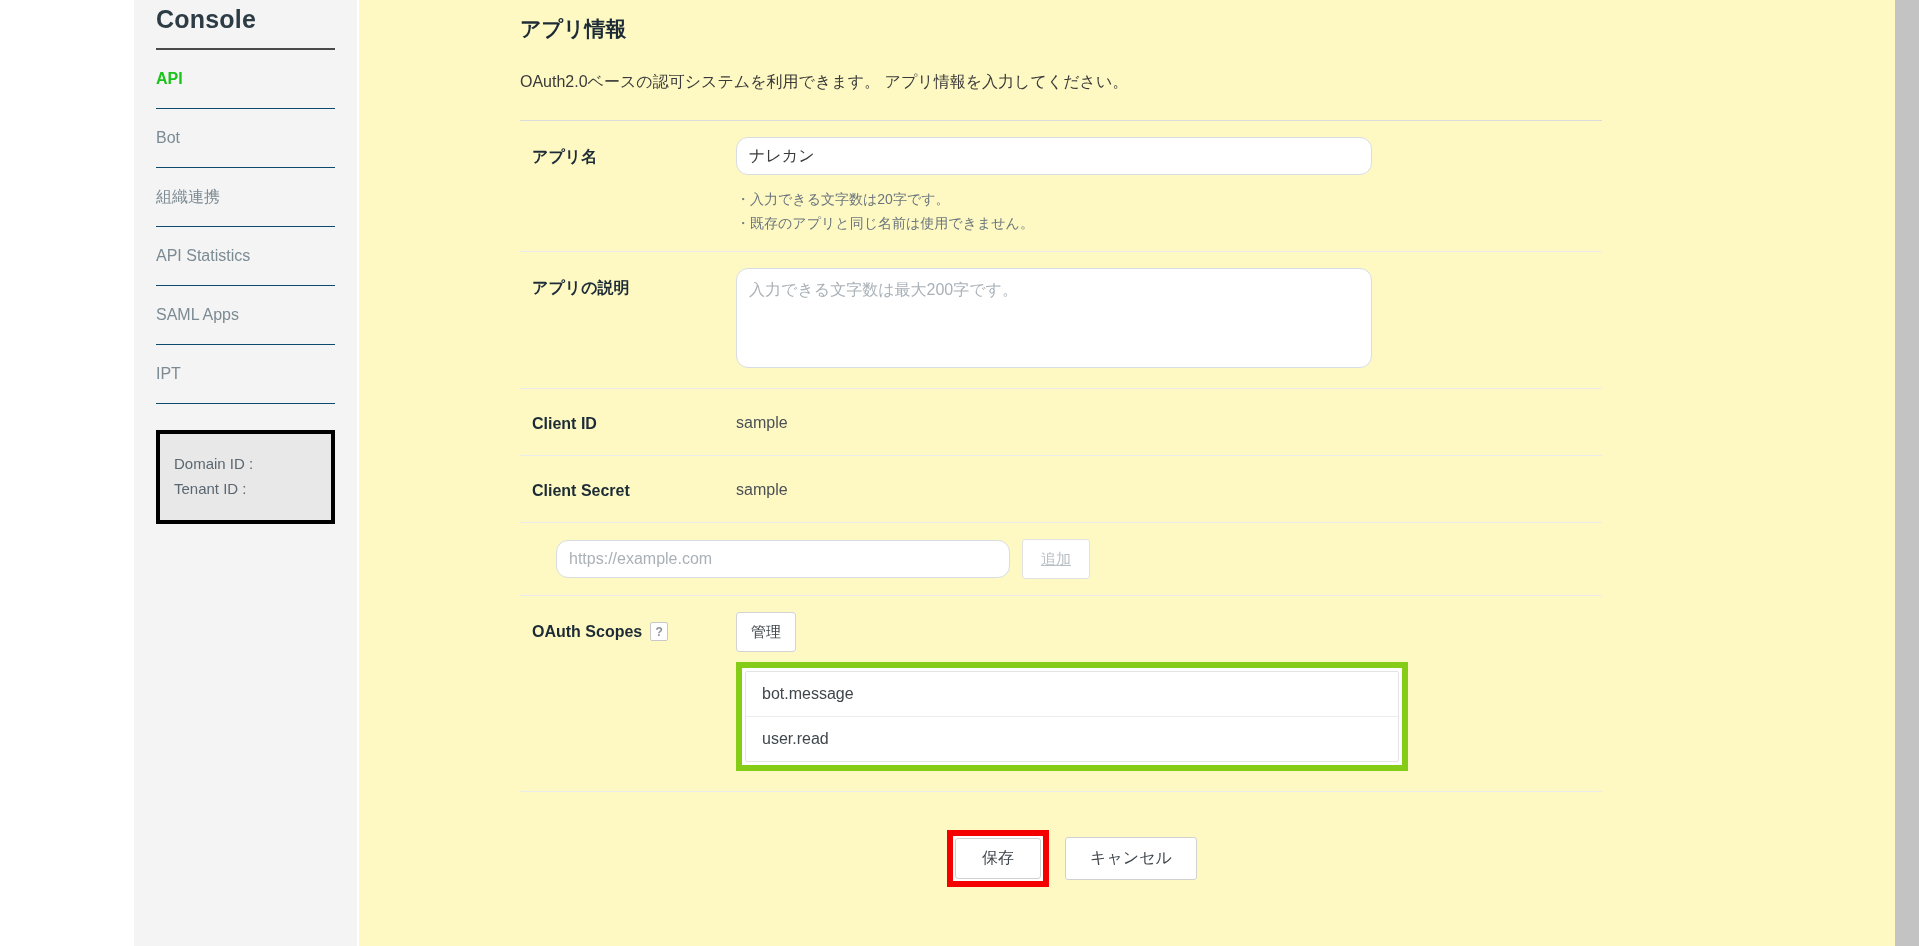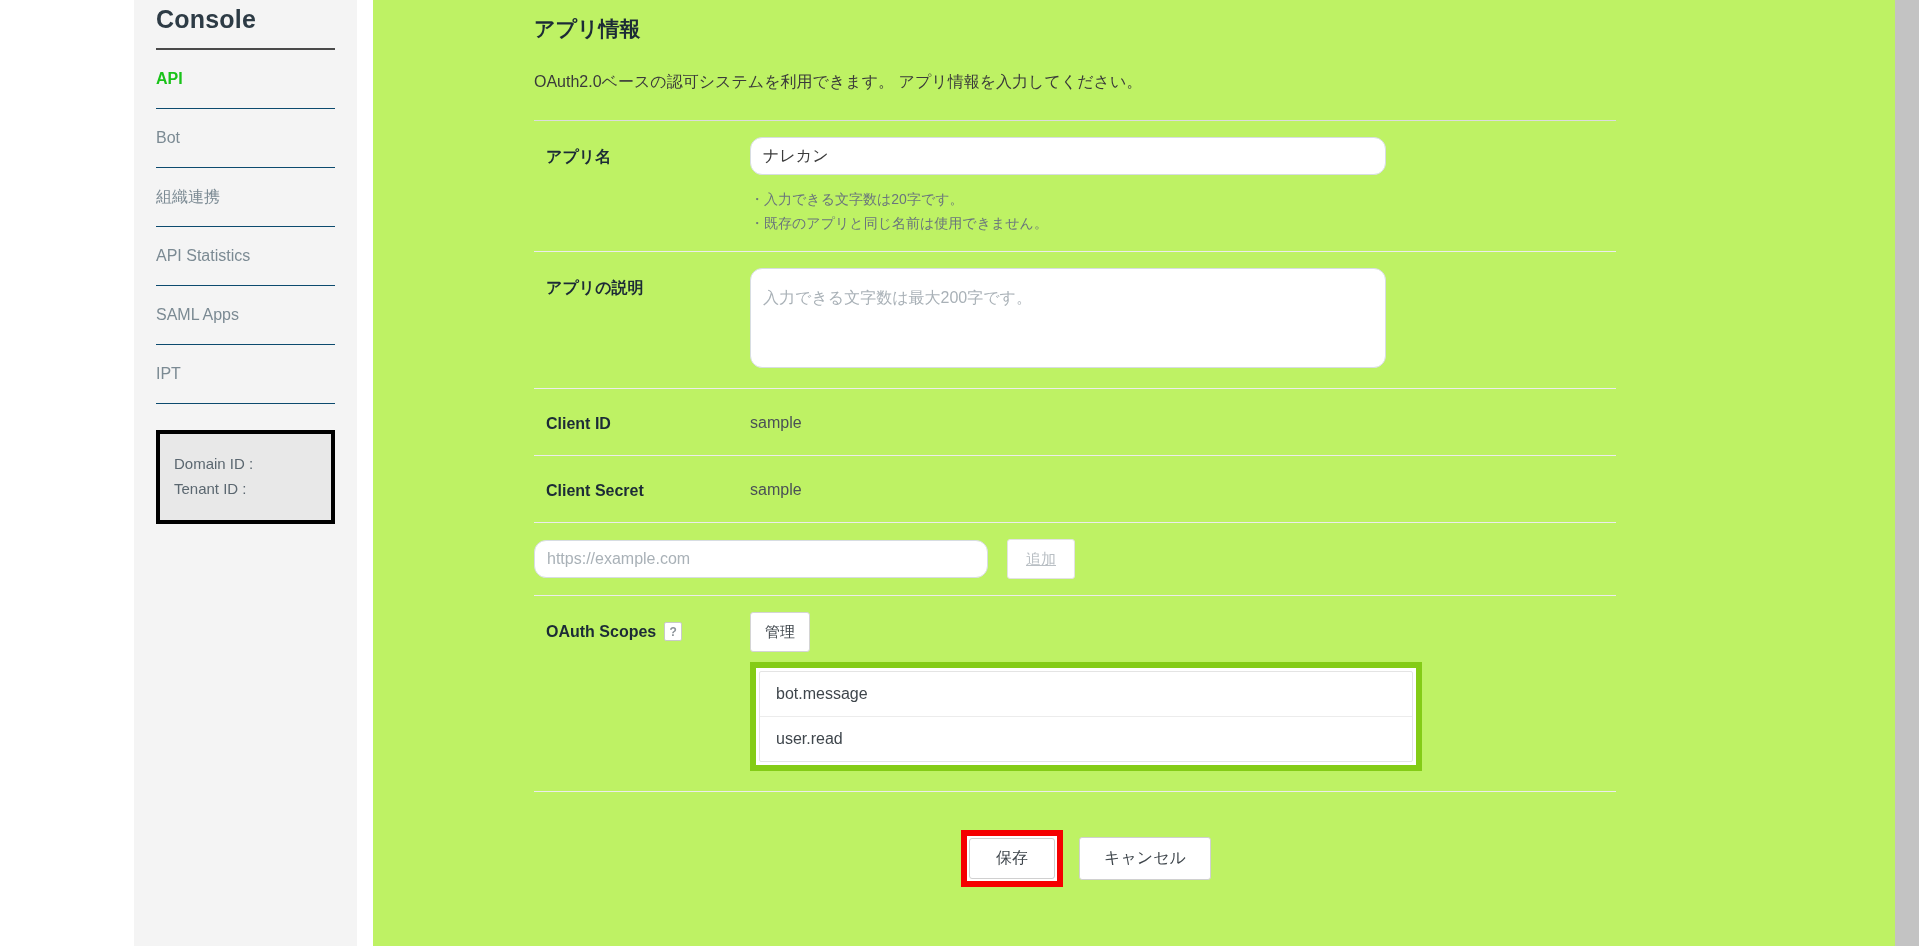--- a/index.html
+++ b/index.html
@@ -83,25 +83,25 @@
     color: #5b6770;
     line-height: 25px;
   }
   .id-box div {
     white-space: nowrap;
   }
 
   
   #main {
     position: absolute;
-    left: 373px;
+    left: 359px;
     top: 0;
     width: 1538px;
     height: 946px;
-    background: #bef264;
+    background: #fef9c3;
   }
   .content {
     position: absolute;
     left: 161px;
     top: 0;
     width: 1082px;
   }
   h1.page-title {
     font-size: 21px;
     font-weight: bold;
@@ -158,41 +158,42 @@
     color: #3b3b3b;
     padding: 6px 12px;
     font-family: "Liberation Sans", "DejaVu Sans", sans-serif;
     background: #ffffff;
     outline: none;
   }
   input.text::placeholder, textarea.text::placeholder { color: #a9b1b7; }
   textarea.text {
     height: 100px;
     resize: none;
-    padding-top: 18px;
+    padding-top: 10px;
     line-height: 22px;
   }
   .hints {
     margin-top: 12px;
     font-size: 14px;
     color: #6a757c;
     line-height: 24px;
   }
   .hints div { white-space: nowrap; }
 
   .static-value {
     font-size: 16px;
     color: #4a5056;
     padding-top: 9px;
   }
 
   .inline {
     display: flex;
     align-items: center;
-    gap: 19px;
+    gap: 12px;
+    margin-left: 36px;
   }
 
   button.btn {
     font-family: "Liberation Sans", "DejaVu Sans", sans-serif;
     font-size: 15px;
     background: #ffffff;
     border: 1px solid #d4d4d4;
     border-radius: 3px;
     color: #3f464c;
     padding: 9px 18px;

